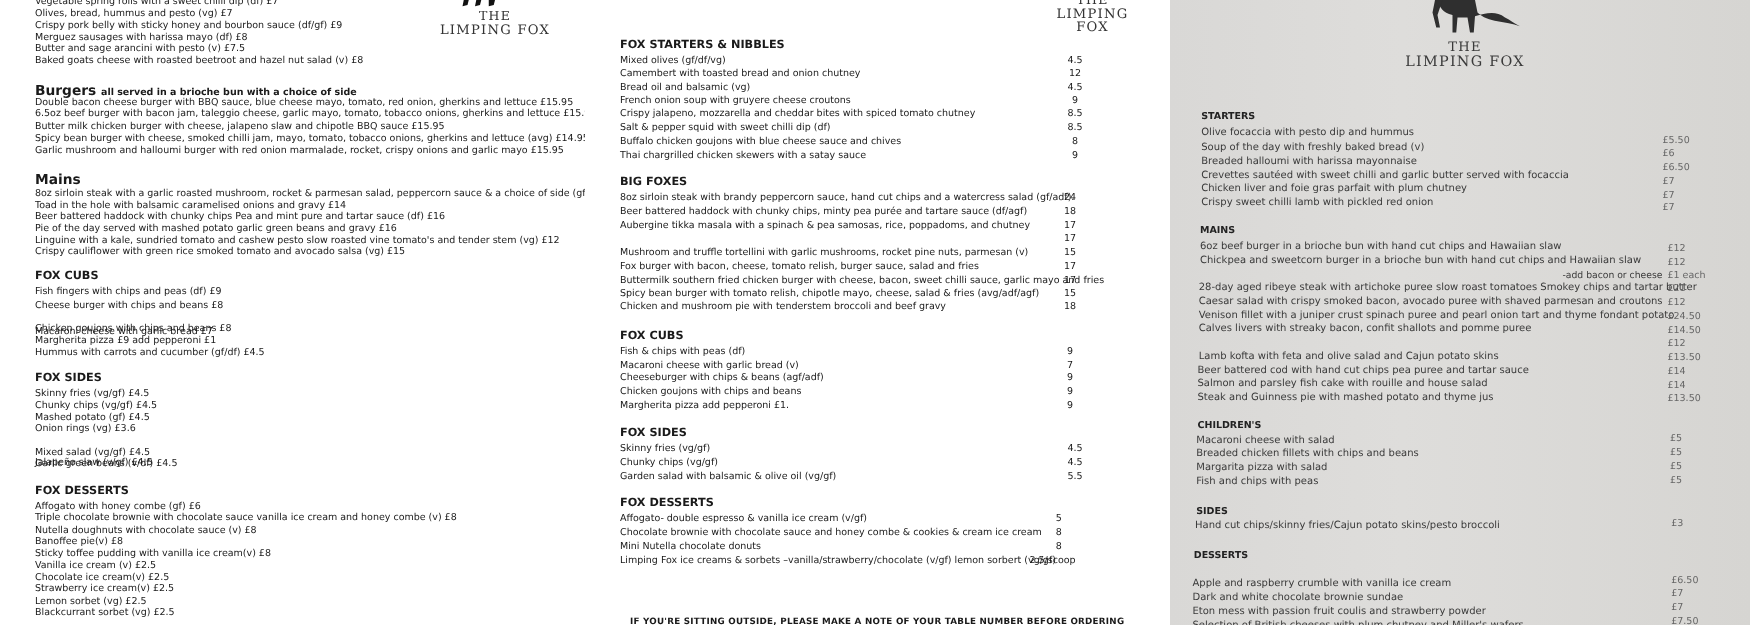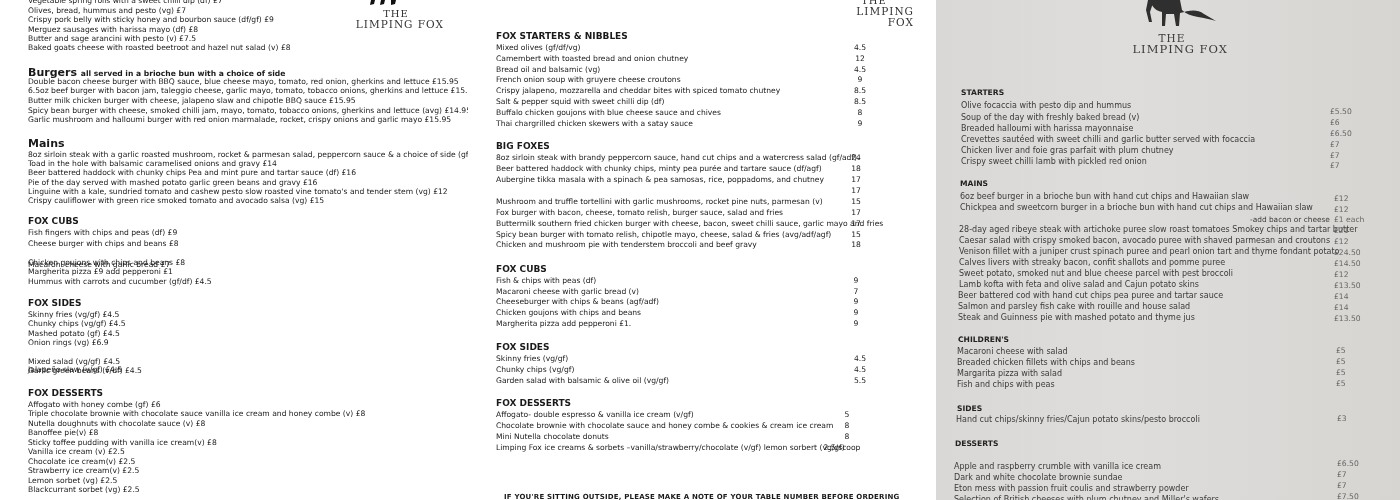--- a/index.html
+++ b/index.html
@@ -10,21 +10,21 @@
   }
   .panel { position: absolute; top: 0; height: 500px; overflow: hidden; }
   #p1 { left: 0; width: 468px; background: #ffffff; }
   #p2 { left: 468px; width: 468px; background: #ffffff; }
   #p3 { left: 936px; width: 464px;
         background: linear-gradient(90deg, #d9d8d6 0%, #dedddb 40%, #d6d5d2 100%); }
 
   .logo { position: absolute; text-align: center; font-family: "DejaVu Serif", "Liberation Serif", serif;
           color: #333; letter-spacing: 1px; line-height: 11px; }
   .logo .the { font-size: 10px; }
-  .logo .name { font-size: 10.5px; text-align: right; }
+  .logo .name { font-size: 10.5px; }
   .fox-feet { position: absolute; }
 
   .line { position: absolute; white-space: nowrap; font-size: 7.6px; line-height: 10.6px; }
   .line b { font-weight: normal; }
   .h { position: absolute; white-space: nowrap; font-weight: bold; font-size: 9px; }
   .h.big { font-size: 11px; }
   .h small { font-size: 7.6px; font-weight: bold; }
   .price { position: absolute; font-size: 7.6px; line-height: 10.6px; text-align: center; white-space: nowrap; }
 
   #p3 .line { font-size: 8px; color: #3a3a3a; line-height: 11px; }
@@ -75,21 +75,21 @@
   <div class="line" style="left:28px;top:239px">Cheese burger with chips and beans  £8</div>
   <div class="line" style="left:28px;top:260px">Macaroni cheese with garlic bread  £7</div>
   <div class="line" style="left:28px;top:258px">Chicken goujons with chips and beans  £8</div>
   <div class="line" style="left:28px;top:267px">Margherita pizza £9  add pepperoni  £1</div>
   <div class="line" style="left:28px;top:277px">Hummus with carrots and cucumber (gf/df)  £4.5</div>
 
   <div class="h" style="left:28px;top:298px">FOX SIDES</div>
   <div class="line" style="left:28px;top:310px">Skinny fries (vg/gf)  £4.5</div>
   <div class="line" style="left:28px;top:319px">Chunky chips (vg/gf)  £4.5</div>
   <div class="line" style="left:28px;top:329px">Mashed potato (gf)  £4.5</div>
-  <div class="line" style="left:28px;top:338px">Onion rings (vg)  £6.9</div>
+  <div class="line" style="left:28px;top:338px">Onion rings (vg)  £3.6</div>
   <div class="line" style="left:28px;top:365px">Jalapeño slaw (v/gf)  £4.5</div>
   <div class="line" style="left:28px;top:357px">Mixed salad (vg/gf)  £4.5</div>
   <div class="line" style="left:28px;top:366px">Garlic green beans (v/df)  £4.5</div>
 
   <div class="h" style="left:28px;top:388px">FOX DESSERTS</div>
   <div class="line" style="left:28px;top:400px">Affogato with honey combe (gf)  £6</div>
   <div class="line" style="left:28px;top:409px">Triple chocolate brownie with chocolate sauce vanilla ice cream and honey combe (v)  £8</div>
   <div class="line" style="left:28px;top:419px">Nutella doughnuts with chocolate sauce (v)  £8</div>
   <div class="line" style="left:28px;top:428px">Banoffee pie(v)  £8</div>
   <div class="line" style="left:28px;top:438px">Sticky toffee pudding with vanilla ice cream(v)  £8</div>
@@ -208,21 +208,20 @@
   <div class="line" style="left:314px;top:214px;font-size:7.4px">-add bacon or cheese</div>
     <div class="price" style="left:398px;top:215px">£1 each</div>
   <div class="line" style="left:23px;top:224px">28-day aged ribeye steak with artichoke puree slow roast tomatoes Smokey chips and tartar butter</div>
     <div class="price" style="left:398px;top:226px">£21</div>
   <div class="line" style="left:23px;top:235px">Caesar salad with crispy smoked bacon, avocado puree with shaved parmesan and croutons</div>
     <div class="price" style="left:398px;top:237px">£12</div>
   <div class="line" style="left:23px;top:246px">Venison fillet with a juniper crust spinach puree and pearl onion tart and thyme fondant potato</div>
     <div class="price" style="left:398px;top:248px">£24.50</div>
   <div class="line" style="left:23px;top:257px">Calves livers with streaky bacon, confit shallots and pomme puree</div>
     <div class="price" style="left:398px;top:259px">£14.50</div>
-  <div class="line" style="left:23px;top:268px">Sweet potato, smoked nut and blue cheese parcel with pest broccoli</div>
     <div class="price" style="left:398px;top:270px">£12</div>
   <div class="line" style="left:23px;top:279px">Lamb kofta with feta and olive salad and Cajun potato skins</div>
     <div class="price" style="left:398px;top:281px">£13.50</div>
   <div class="line" style="left:22px;top:290px">Beer battered cod with hand cut chips pea puree and tartar sauce</div>
     <div class="price" style="left:398px;top:292px">£14</div>
   <div class="line" style="left:22px;top:301px">Salmon and parsley fish cake with rouille and house salad</div>
     <div class="price" style="left:398px;top:303px">£14</div>
   <div class="line" style="left:22px;top:312px">Steak and Guinness pie with mashed potato and thyme jus</div>
     <div class="price" style="left:398px;top:314px">£13.50</div>
 

